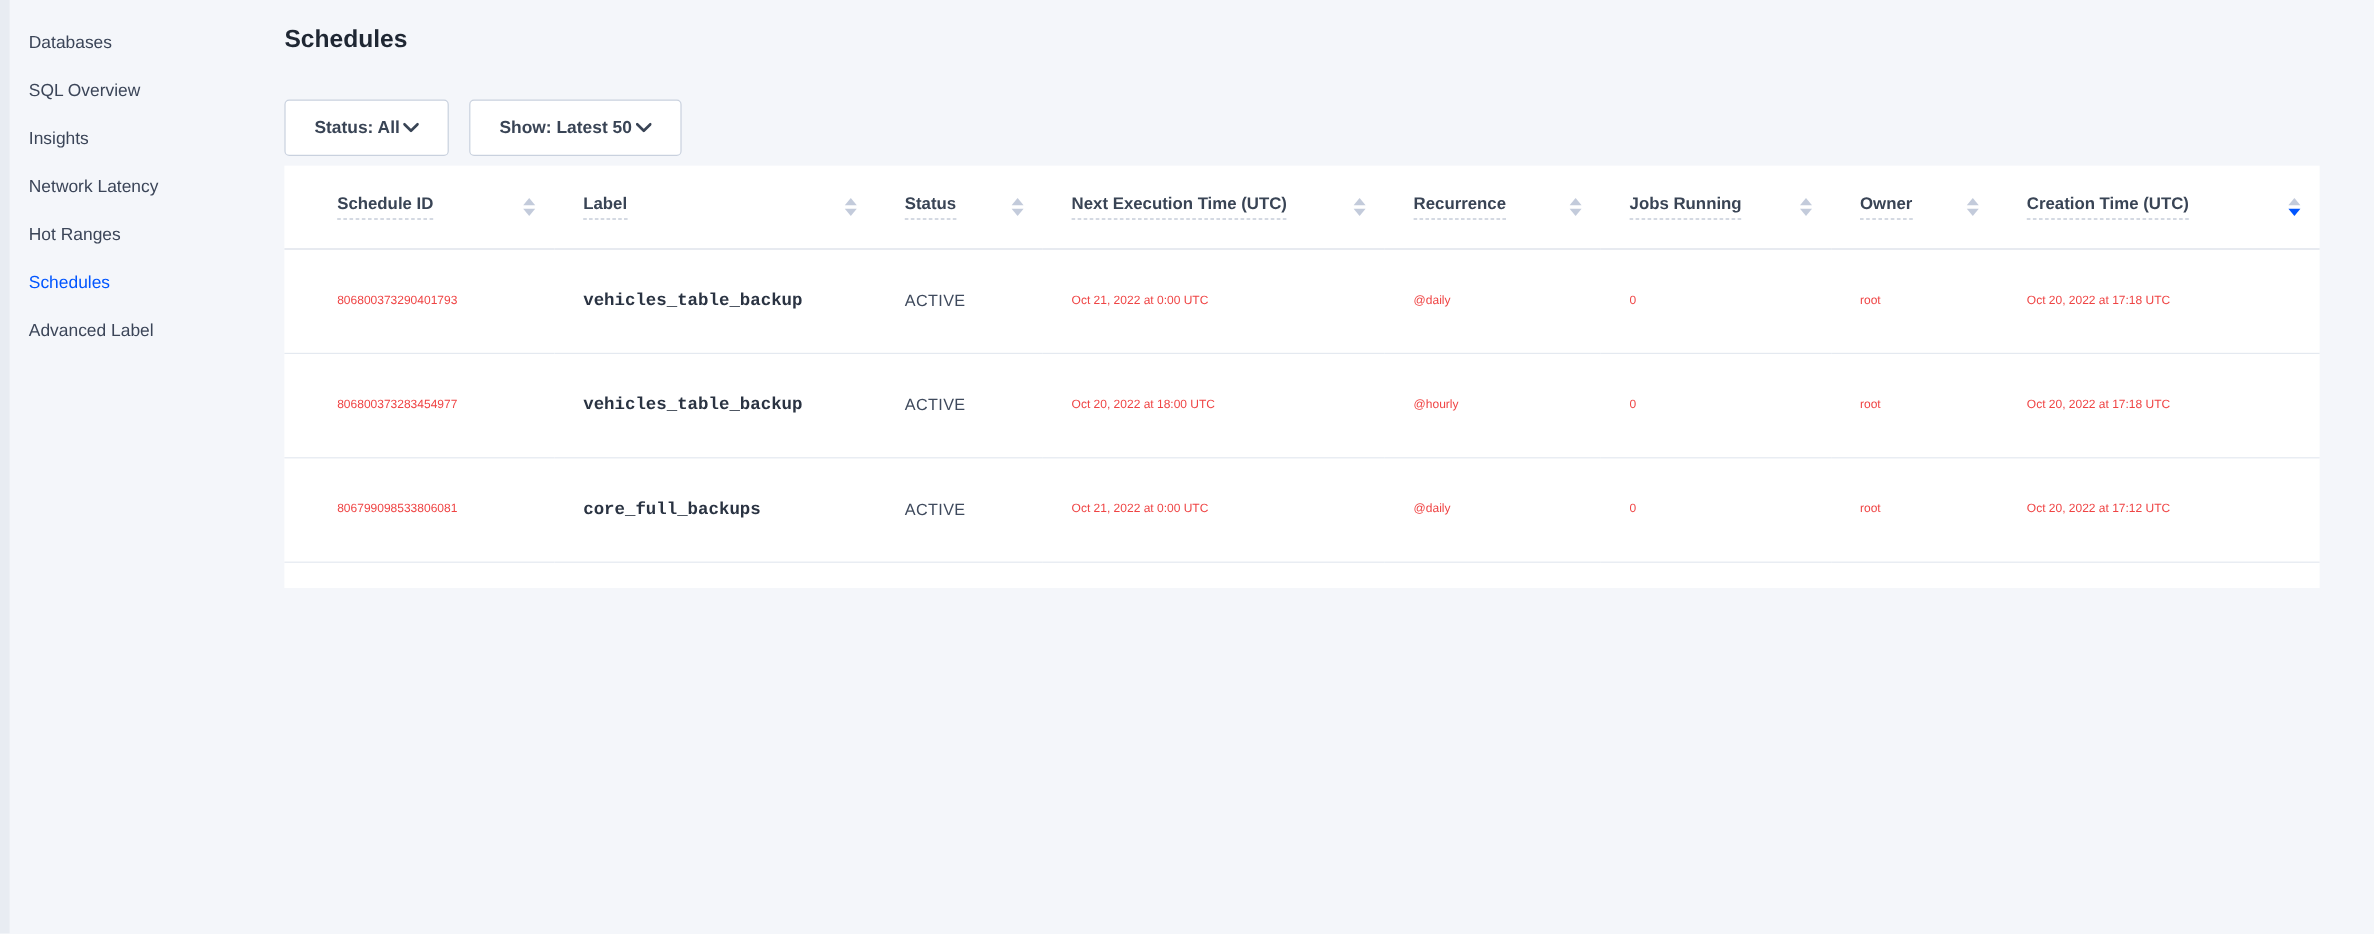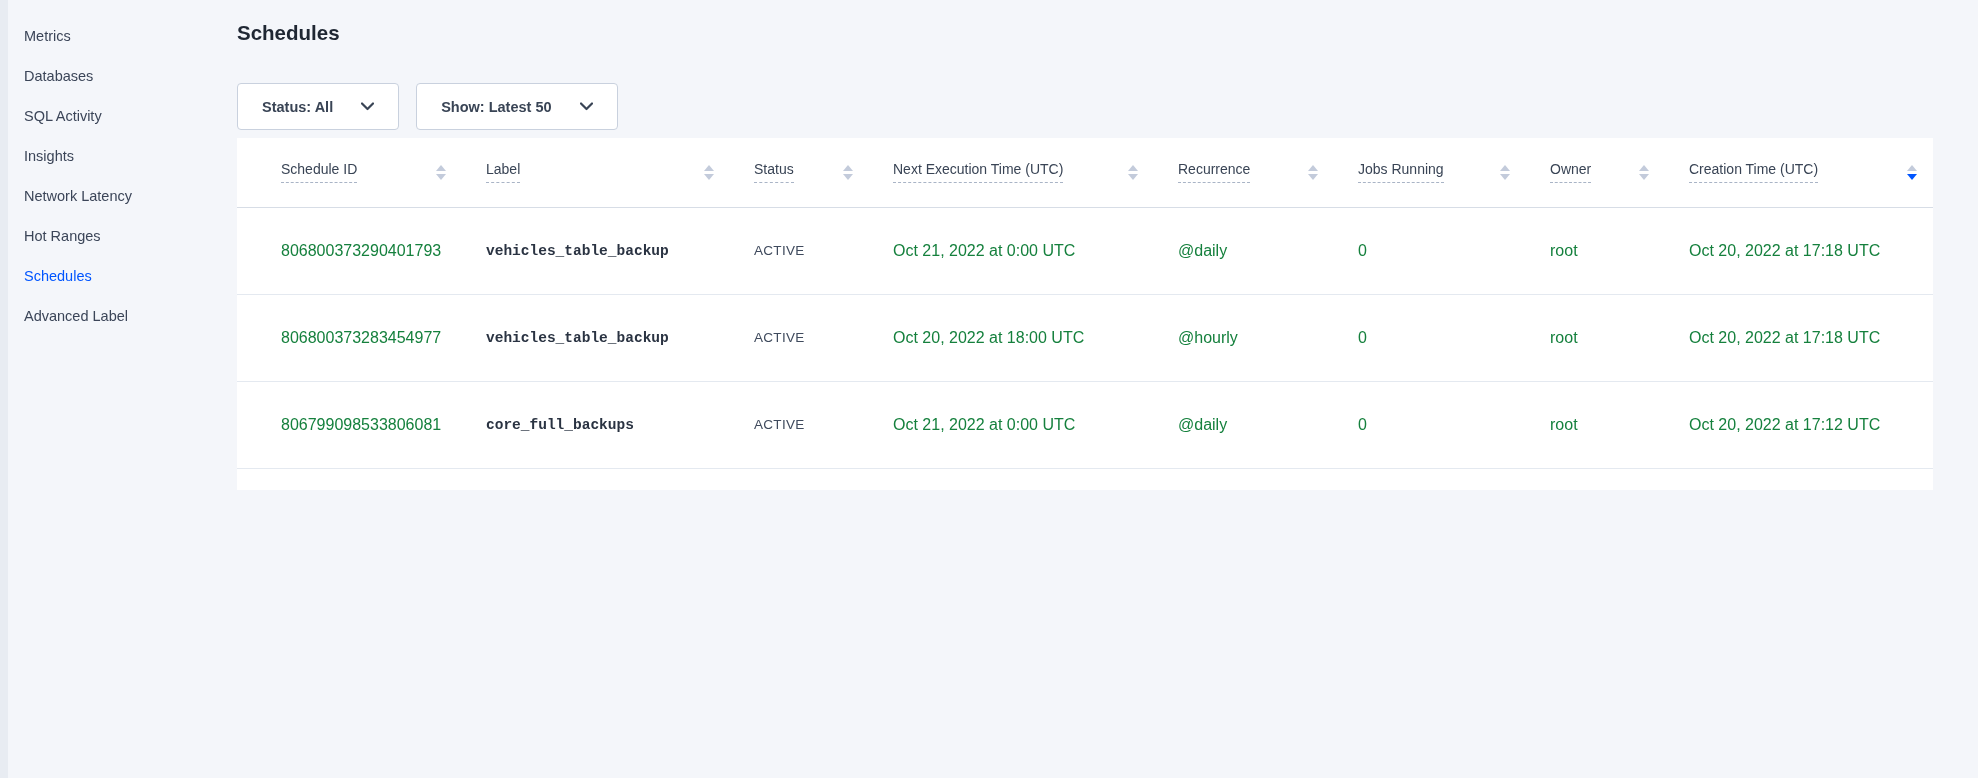--- a/index.html
+++ b/index.html
@@ -21,64 +21,63 @@
   }
   .nav-item.active { color:#0055ff; }
 
   
   .main { flex:1 1 auto; padding-top:20px; }
   .page-title { font-size:20.5px; font-weight:bold; color:#1f2733; line-height:26px; }
 
   .filters { margin-top:37px; display:flex; gap:17px; }
   .filter-btn {
     height:47px; background:#ffffff; border:1px solid #c9d1de; border-radius:4px;
-    display:inline-flex; align-items:center; gap:28px; padding:0 24px;
+    display:inline-flex; align-items:center; gap:3px; padding:0 24px;
     font-family:"Liberation Sans", sans-serif;
     font-size:14.5px; font-weight:bold; color:#394455; cursor:pointer;
   }
   .chev { display:block; }
 
   .results-count { margin-top:35px; font-size:14.5px; color:#475872; }
 
   .card { margin-top:8px; width:1696px; background:#ffffff; padding-bottom:21px; }
 
   table { border-collapse:collapse; table-layout:fixed; width:1696px; }
   thead th { height:69px; border-bottom:1px solid #d7dde6; padding:0; vertical-align:middle; }
   .th-inner {
     display:flex; align-items:center; justify-content:space-between;
     padding-left:24px; padding-right:16px;
   }
   th.first .th-inner { padding-left:44px; }
   .th-label {
-    font-size:14px; font-weight:normal; color:#394455; white-space:nowrap;
+    font-size:14px; font-weight:bold; color:#394455; white-space:nowrap;
     border-bottom:1px dashed #a9b4c6; padding-bottom:5px;text-align:right;
   }
   .sort-arrows { display:flex; flex-direction:column; gap:3px; flex:0 0 auto; margin-left:10px; }
   .tri-up   { width:0; height:0; border-left:5px solid transparent; border-right:5px solid transparent; border-bottom:6px solid #c3cbdb; }
   .tri-down { width:0; height:0; border-left:5px solid transparent; border-right:5px solid transparent; border-top:6px solid #c3cbdb; }
   .tri-down.active { border-top-color:#0055ff; }
 
   tbody td {
     height:87px; border-bottom:1px solid #e4e9f0; vertical-align:middle;
     padding-left:24px; padding-right:16px;
-    font-size:16px; color:#15803d; white-space:nowrap;
+    font-size:10px; color:#ef4444; white-space:nowrap;
   }
   tbody td.first { padding-left:44px; }
   td.label-cell { font-family:"Liberation Mono", monospace; font-weight:bold; font-size:14.5px; color:#2a3342; }
   td.status-cell { font-size:13.5px; letter-spacing:0.3px; color:#3f4a5d; }
 </style>
 </head>
 <body>
 
 <div class="edge-strip"></div>
 
 <nav class="sidebar">
-  <div class="nav-item">Metrics</div>
   <div class="nav-item">Databases</div>
-  <div class="nav-item">SQL Activity</div>
+  <div class="nav-item">SQL Overview</div>
   <div class="nav-item">Insights</div>
   <div class="nav-item">Network Latency</div>
   <div class="nav-item">Hot Ranges</div>
   <div class="nav-item active">Schedules</div>
   <div class="nav-item">Advanced Label</div>
 </nav>
 
 <main class="main">
   <h1 class="page-title">Schedules</h1>
 

